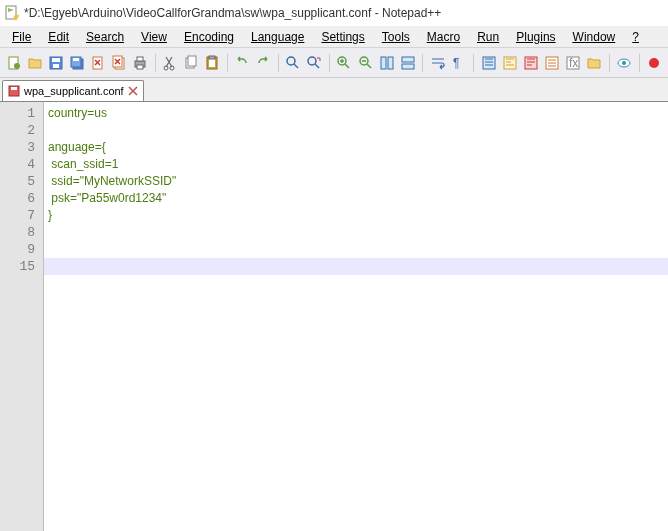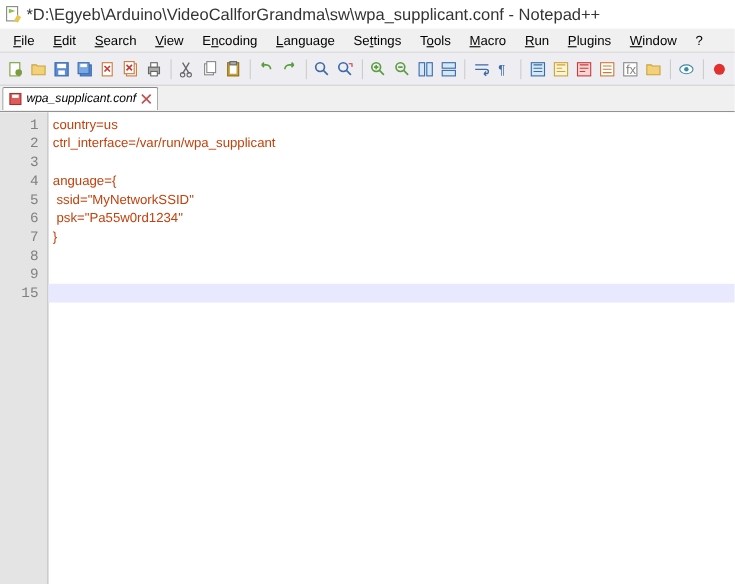--- a/index.html
+++ b/index.html
@@ -1,34 +1,34 @@
 <!DOCTYPE html>
 <html><head>
 <meta charset="utf-8">
 <style>
 *{margin:0;padding:0;box-sizing:border-box;font-family:"Segoe UI",Tahoma,sans-serif;font-size:12px;}
 body{background:#fff;width:668px;height:531px;overflow:hidden;display:flex;flex-direction:column;}
 .title-bar{height:26px;background:#fff;display:flex;align-items:center;padding:0 4px;gap:4px;}
 .app-icon{width:16px;height:16px;display:inline-flex;align-items:center;justify-content:center;}
-.title-text{color:#333;font-size:15px;}
-.menu-bar{height:22px;background:#f0f0f0;border-bottom:1px solid #d4d4d4;display:flex;align-items:center;padding:0 4px;gap:1px;}
+.title-text{color:#333;font-size:12px;}
+.menu-bar{height:22px;background:#f0f0f0;border-bottom:1px solid #d4d4d4;display:flex;align-items:center;padding:0 4px;gap:1px;text-decoration:underline;}
 .menu-item{padding:2px 8px;color:#000;cursor:default;}
 .menu-item u{text-decoration:underline;}
 .toolbar{height:30px;background:#eeeef2;border-bottom:1px solid #ccc;display:flex;align-items:center;padding:0 4px;gap:2px;}
 .tb-btn{width:20px;height:20px;display:inline-flex;align-items:center;justify-content:center;cursor:pointer;border:1px solid transparent;}
 .tb-sep{width:1px;height:18px;background:#ccc;margin:0 3px;}
-.tab-bar{height:24px;background:#f0f0f0;border-bottom:1px solid #888;display:flex;align-items:flex-start;padding-left:2px;font-style:italic;}
+.tab-bar{height:24px;background:#f0f0f0;border-bottom:1px solid #888;display:flex;align-items:center;padding-left:2px;}
 .tab{height:21px;background:#fff;border:1px solid #888;border-bottom:none;display:flex;align-items:center;padding:0 4px;gap:3px;position:relative;top:1px;border-top-left-radius:2px;border-top-right-radius:2px;}
 .tab-icon{width:14px;height:14px;display:inline-flex;align-items:center;justify-content:center;}
 .tab-label{font-size:11px;color:#000;}
 .tab-close{width:12px;height:12px;display:inline-flex;align-items:center;justify-content:center;cursor:pointer;}
 .editor{flex:1;display:flex;background:#fff;overflow:hidden;}
 .gutter{width:44px;background:#e4e4e4;border-right:1px solid #c0c0c0;padding-top:3px;text-align:right;}
 .gutter div{font-family:"Courier New",monospace;font-size:13px;color:#808080;line-height:17px;padding-right:8px;}
-.code-area{flex:1;padding-top:3px;padding-left:4px;font-family:"Courier New",monospace;font-size:13px;color:#c2410c;position:relative;}
+.code-area{flex:1;padding-top:3px;padding-left:4px;font-family:"Courier New",monospace;font-size:13px;color:#4d7c0f;position:relative;}
 .code-line{line-height:17px;height:17px;white-space:pre;}
 .current-line{position:absolute;left:0;right:0;height:17px;background:#e8e8ff;z-index:0;}
 .code-line span{position:relative;z-index:1;}
 </style>
 </head>
 <body>
 
 <div class="title-bar">
   <span class="app-icon">
     <svg width="16" height="16" viewBox="0 0 16 16">
@@ -261,21 +261,21 @@
     <div>5</div>
     <div>6</div>
     <div>7</div>
     <div>8</div>
     <div>9</div>
     <div>15</div>
   </div>
   <div class="code-area">
     <div class="current-line" style="top:156px"></div>
     <div class="code-line"><span>country=us</span></div>
-    <div class="code-line"><span>ctrl_interface=/var/run/wpa_supplicant</span></div>
     <div class="code-line"><span></span></div>
     <div class="code-line"><span>anguage={</span></div>
+    <div class="code-line"><span> scan_ssid=1</span></div>
     <div class="code-line"><span> ssid="MyNetworkSSID"</span></div>
     <div class="code-line"><span> psk="Pa55w0rd1234"</span></div>
     <div class="code-line"><span>}</span></div>
     <div class="code-line"><span></span></div>
   </div>
 </div>
 
 </body></html>

